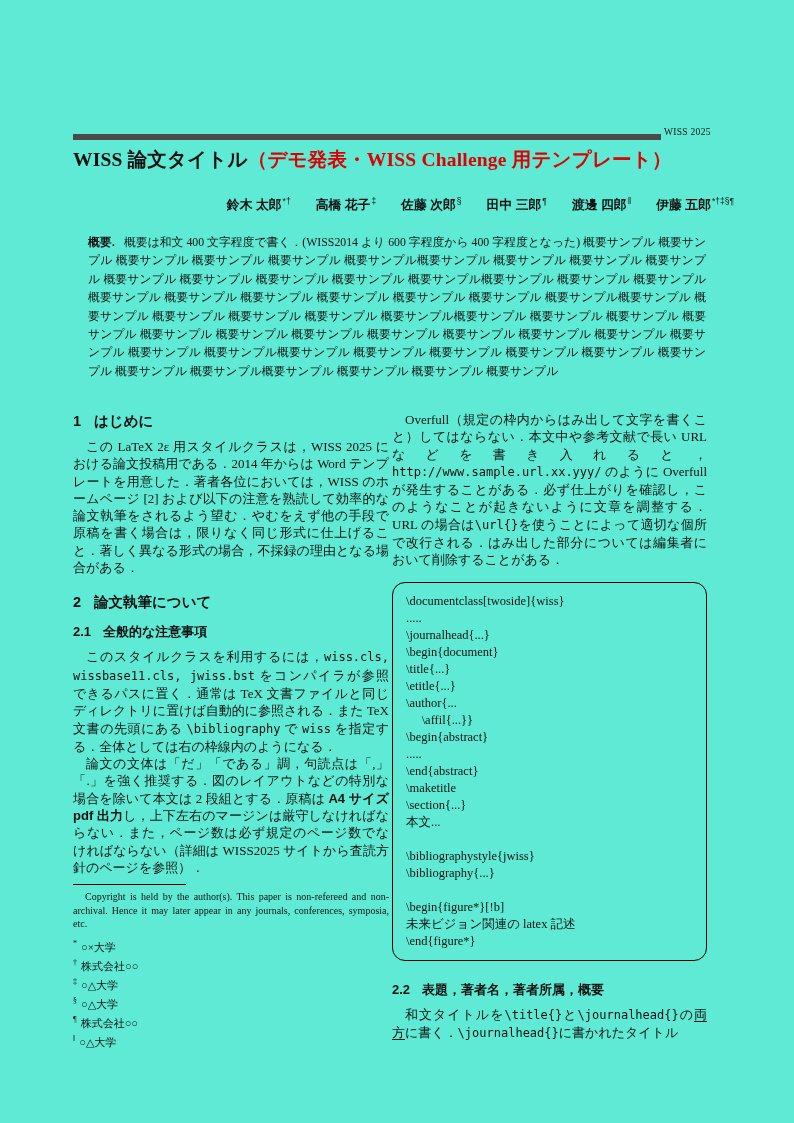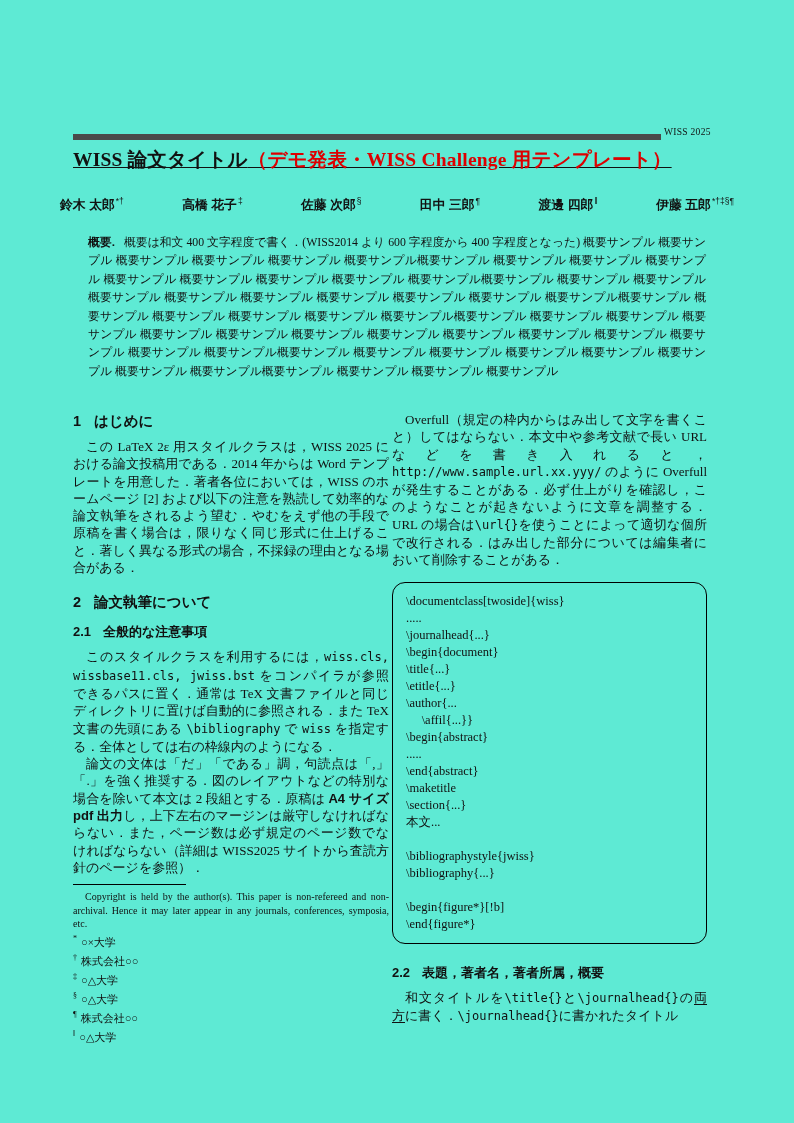--- a/index.html
+++ b/index.html
@@ -3,24 +3,24 @@
 <meta charset="utf-8">
 <style>
   * { box-sizing: border-box; margin: 0; padding: 0; }
   html, body { background: #ffffff; }
   .page {
     position: relative; width: 794px; height: 1123px; background: #5eead4; overflow: hidden;
     font-family: "Liberation Serif", "DejaVu Serif", serif; color: #111;
   }
   .head-rule { position: absolute; left: 73px; top: 134px; width: 588px; height: 6px; background: var(--bar, #4a4a4a); }
   .head-label { position: absolute; left: 664px; top: 127px; font-size: 9.5px; letter-spacing: .3px; }
-  .title { position: absolute; left: 73px; top: 146px; width: 680px; font-size: 19.5px; font-weight: 700; letter-spacing: .2px; text-decoration: underline; }
+  .title { position: absolute; left: 73px; top: 146px; width: 680px; font-size: 19.5px; font-weight: 700; letter-spacing: .2px; }
   .title .accent { color: var(--accent, #dd0000); }
   .authors {
-    position: absolute; left: 60px; top: 196px; width: 674px; display: flex; justify-content: space-between; gap: 25px;
+    position: absolute; left: 60px; top: 196px; width: 674px; display: flex; justify-content: flex-end; gap: 25px;
     font-family: "Liberation Sans", "DejaVu Sans", sans-serif; font-weight: 700; font-size: 12.8px; white-space: nowrap;
   }
   .authors sup { font-size: 8.5px; font-weight: 400; margin-left: 1px; }
   .abstract { position: absolute; left: 88px; top: 233px; width: 618px; font-size: 11.8px; line-height: 18.4px; text-align: justify; }
   .abs-label { font-family: "Liberation Sans", "DejaVu Sans", sans-serif; font-weight: 700; margin-right: 9px; }
   .col { position: absolute; top: 411px; width: 316px; }
   .col-left { left: 73px; }
   .col-right { left: 392px; width: 315px; }
   .body { font-size: 13px; line-height: 17.3px; text-align: justify; text-indent: 1em; }
   h2.sec { font-family: "Liberation Sans", "DejaVu Sans", sans-serif; font-size: 14.5px; line-height: 20px; margin: 0 0 7px; }
@@ -32,21 +32,21 @@
   .mono { font-family: "DejaVu Sans Mono", "Liberation Mono", monospace; font-size: 12px; }
   .jbold { font-family: "Liberation Sans", "DejaVu Sans", sans-serif; font-weight: 700; }
   .uline { text-decoration: underline; text-underline-offset: 2px; }
   .code-box {
     margin-top: 13px; border: 1.3px solid #000; border-radius: 13px; padding: 10px 13px;
     font-family: Liberation Serif, serif; font-size: 12.5px; line-height: 17px;
   }
   .code-line { white-space: pre; min-height: 17px; }
   .footnote { position: absolute; left: 73px; top: 884px; width: 316px; }
   .fn-rule { width: 113px; border-top: 1px solid #000; margin-bottom: 5px; }
-  .fn-copyright { font-size: 10px; line-height: 13.6px; text-align: justify; text-indent: 12px; }
+  .fn-copyright { font-size: 10px; line-height: 13.6px; text-align: justify; text-indent: 12px; margin-bottom: 5px; }
   .fn-aff { font-size: 11px; line-height: 16.3px; }
   .fn-aff sup { font-size: 8px; margin-right: 4px; }
 </style>
 </head>
 <body>
 
 <div class="page">
 
   <div class="head-rule"></div>
   <div class="head-label">WISS 2025</div>
@@ -104,20 +104,21 @@
       <div class="code-line">.....</div>
       <div class="code-line">\end{abstract}</div>
       <div class="code-line">\maketitle</div>
       <div class="code-line">\section{...}</div>
       <div class="code-line">本文...</div>
       <div class="code-line"></div>
       <div class="code-line">\bibliographystyle{jwiss}</div>
       <div class="code-line">\bibliography{...}</div>
       <div class="code-line"></div>
       <div class="code-line">\begin{figure*}[!b]</div>
+      <div class="code-line">未来ビジョン関連の latex 記述</div>
       <div class="code-line">\end{figure*}</div>
     </div>
 
     <h3 class="subsec mt-lg"><span class="sub-num">2.2</span><span>表題，著者名，著者所属，概要</span></h3>
 
     <p class="body"><span>和文タイトルを</span><span class="mono">\title{}</span><span>と</span><span class="mono">\journalhead{}</span><span>の</span><span class="uline">両方</span><span>に書く．</span><span class="mono">\journalhead{}</span><span>に書かれたタイトル</span></p>
   </div>
 
 </div>
 

